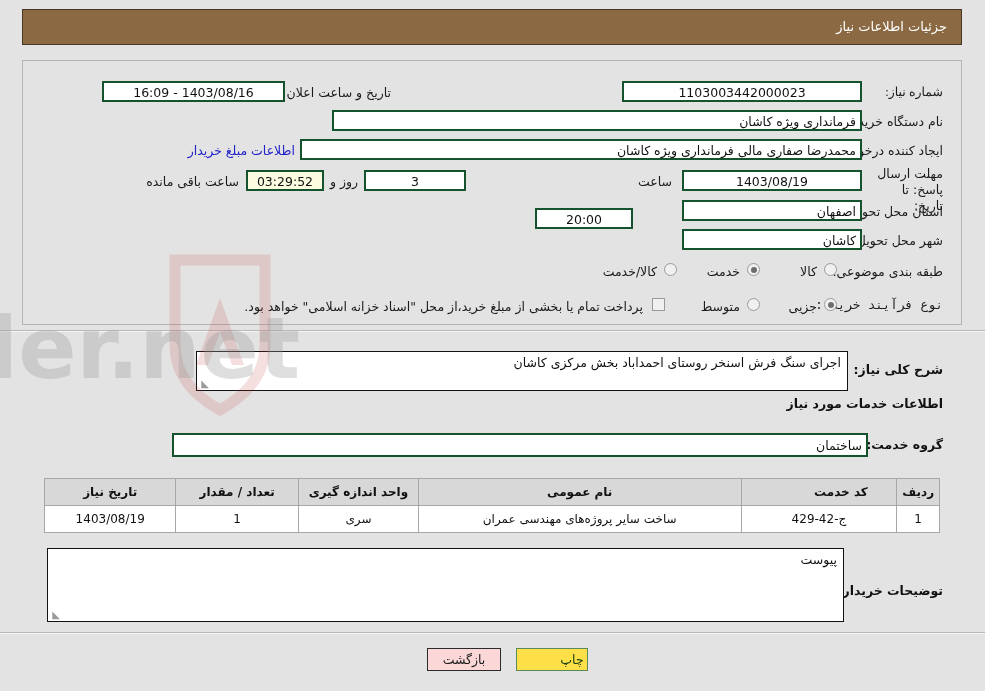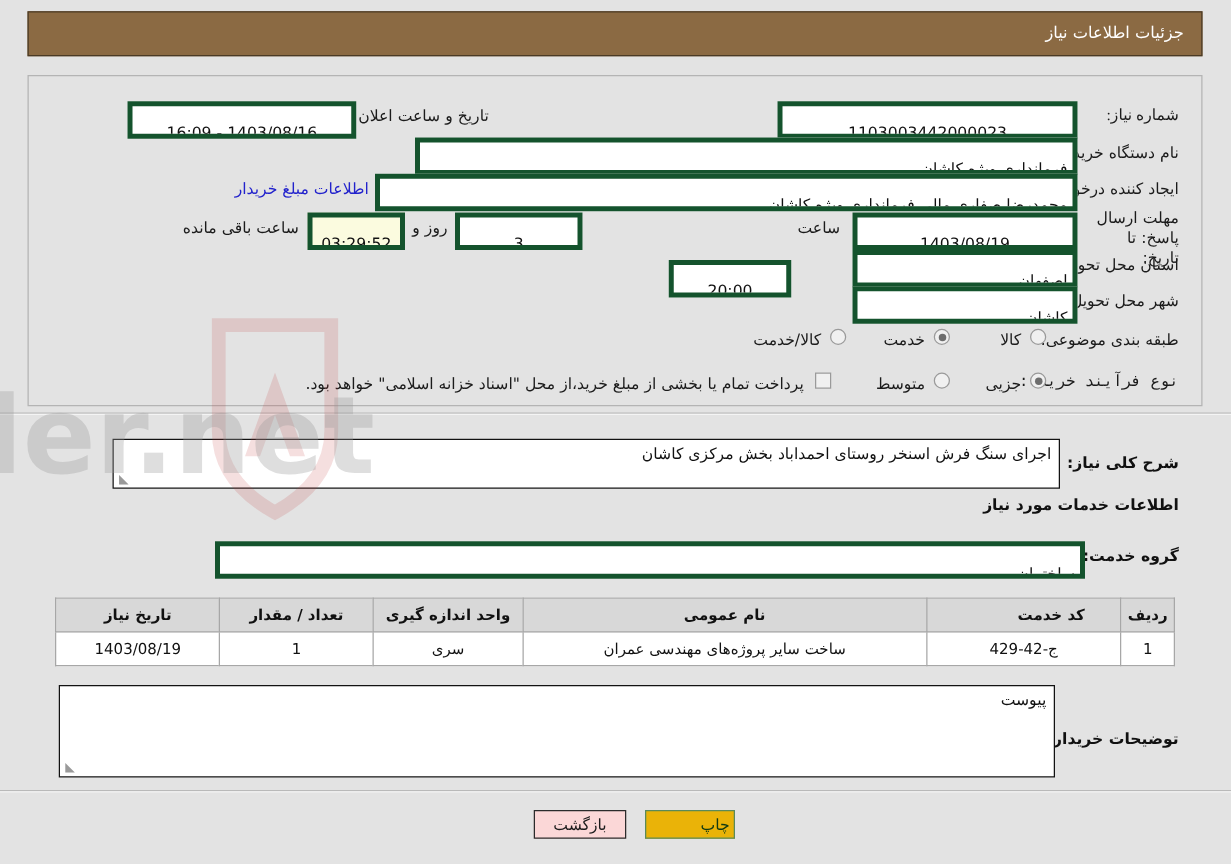--- a/index.html
+++ b/index.html
@@ -68,25 +68,25 @@
     position: absolute;
     text-align: right;
     white-space: nowrap;
     font-size: 12.5px;
     color: #1b1b1b;
     line-height: 15px;
   }
   .fld {
     position: absolute;
     background: #ffffff;
-    border: 4px solid #14532d;
+    border: 2px solid #14532d;
     box-sizing: border-box;
     height: 21px;
     line-height: 19px;
-    padding: 11px 4px;
+    padding: 0 4px;
     font-size: 12.5px;
     white-space: nowrap;
     overflow: hidden;
     color: #111;
   }
   .fld.c  { text-align: center; }
   .fld.r  { text-align: right; }
   .fld.yellow { background:#fbfbdf; }
 
   .plain {
@@ -187,21 +187,21 @@
   .btn {
     position: absolute;
     height: 23px;
     line-height: 21px;
     text-align: center;
     font-size: 12.5px;
     box-sizing: border-box;
     cursor: pointer;
     border: 1px solid #000;
   }
-  .btn-print  { background: #eab308; border-color:#5a8a5a; color:#123a12;padding-left:40px; }
+  .btn-print  { background: #fde047; border-color:#5a8a5a; color:#123a12;padding-left:40px; }
   .btn-back   { background: #fbd7d7; border-color:#2b2b2b; color:#1b1b1b; }
 </style>
 </head>
 <body>
 
 <div class="titlebar">
   <div class="t">جزئیات اطلاعات نیاز</div>
 </div>
 
 <div id="watermark">
@@ -256,21 +256,21 @@
 <div class="radio on" style="right:148px; top:298px;"></div>
 <div class="plain" style="right:168px; top:299px;">جزیی</div>
 <div class="radio" style="right:225px; top:298px;"></div>
 <div class="plain" style="right:245px; top:299px;">متوسط</div>
 <div class="chk" style="right:320px; top:298px;"></div>
 <div class="plain" style="right:342px; top:299px;">پرداخت تمام یا بخشی از مبلغ خرید،از محل "اسناد خزانه اسلامی" خواهد بود.</div>
 
 <div class="hr" style="top:330px;"></div>
 
 <div class="section-title" style="right:42px; top:362px;">شرح کلی نیاز:</div>
-<div class="ta" style="right:137px; top:351px; width:758px; height:40px;">
+<div class="ta" style="right:137px; top:351px; width:652px; height:40px;">
   <span>اجرای سنگ فرش اسنخر روستای احمداباد بخش مرکزی کاشان</span>
   <span class="grip">◣</span>
 </div>
 
 <div class="section-title" style="right:42px; top:396px;">اطلاعات خدمات مورد نیاز</div>
 
 <div class="section-title" style="right:42px; top:437px;">گروه خدمت:</div>
 <div class="fld r" style="right:117px; top:433px; width:696px; height:24px; line-height:22px;">ساختمان</div>
 
 <table id="goods-table">

